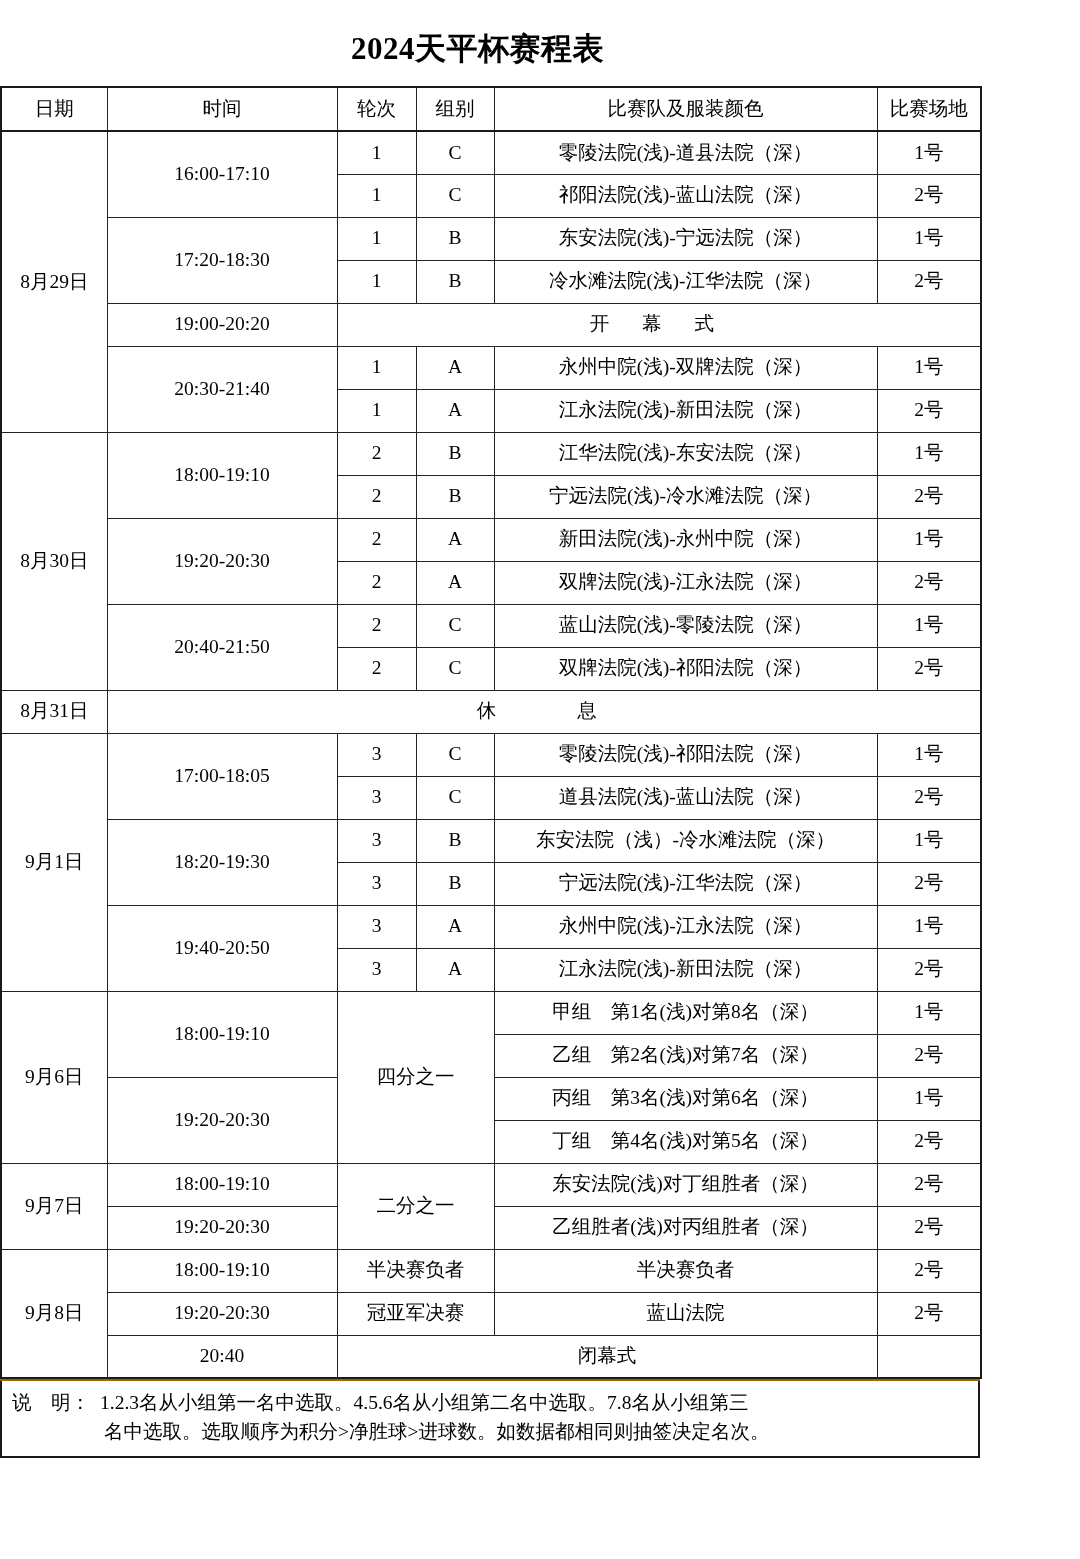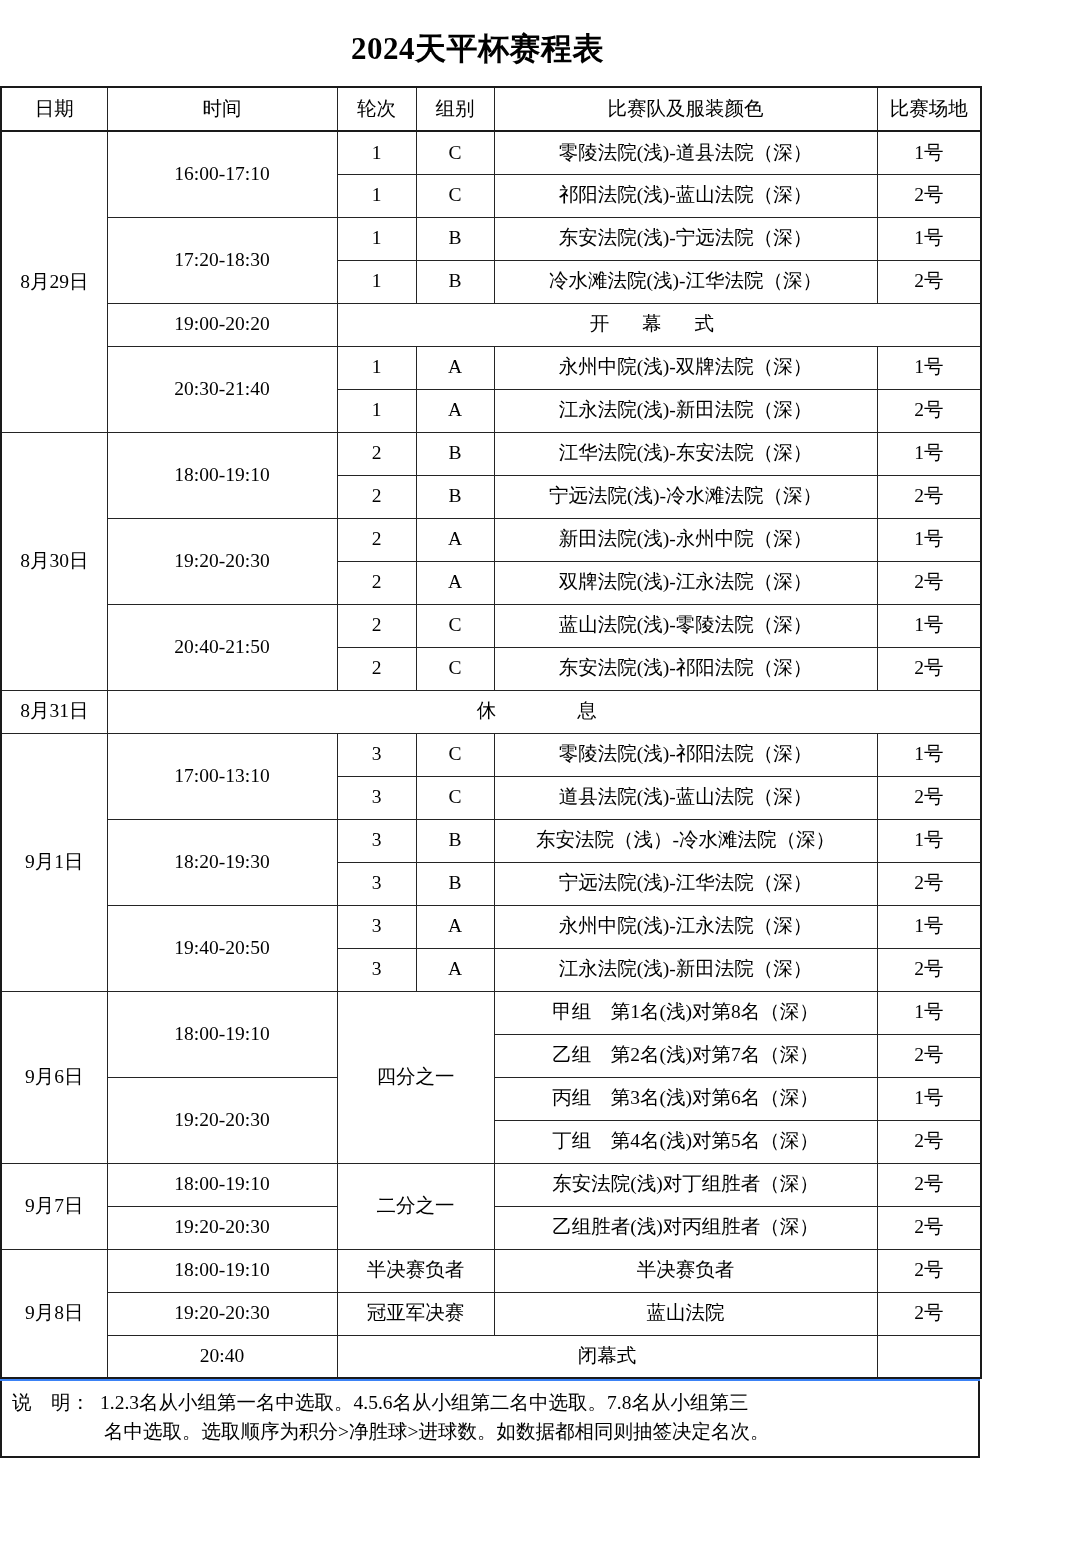--- a/index.html
+++ b/index.html
@@ -82,21 +82,21 @@
   table.notes td {
     border: 1px solid #242424;
     border-left: none;
     border-right: none;
     padding: 7px 10px 9px 10px;
     font-size: 19.5px;
     line-height: 1.5;
     text-align: left;
     vertical-align: top;
   }
-  table.notes tr:first-child td { border-top: 2px solid #3b82f6; }
+  table.notes tr:first-child td { border-top: 2px solid #a16207; }
   table.notes tr:last-child td { border-bottom: none; }
   .note-ind { display: block; }
   .note-ind.l2 { padding-left: 92px; }
 </style>
 </head>
 <body>
 
 <div class="page">
 
   <h1 class="title">2024天平杯赛程表</h1>
@@ -195,30 +195,30 @@
         <tr>
           <td rowspan="2" class="mono-time blk-top">20:40-21:50</td>
           <td>2</td>
           <td>C</td>
           <td>蓝山法院(浅)-零陵法院（深）</td>
           <td>1号</td>
         </tr>
         <tr>
           <td>2</td>
           <td>C</td>
-          <td>东安法院(浅)-祁阳法院（深）</td>
+          <td>双牌法院(浅)-祁阳法院（深）</td>
           <td>2号</td>
         </tr>
         <tr>
           <td rowspan="1" class="cell-date bold sep-top">8月31日</td>
           <td colspan="5" class="bold wide-sp sep-top">休　　息</td>
         </tr>
         <tr>
           <td rowspan="6" class="cell-date sep-top">9月1日</td>
-          <td rowspan="2" class="mono-time sep-top">17:00-13:10</td>
+          <td rowspan="2" class="mono-time sep-top">17:00-18:05</td>
           <td class=" sep-top">3</td>
           <td class=" sep-top">C</td>
           <td class=" sep-top">零陵法院(浅)-祁阳法院（深）</td>
           <td class=" sep-top">1号</td>
         </tr>
         <tr>
           <td>3</td>
           <td>C</td>
           <td>道县法院(浅)-蓝山法院（深）</td>
           <td>2号</td>

